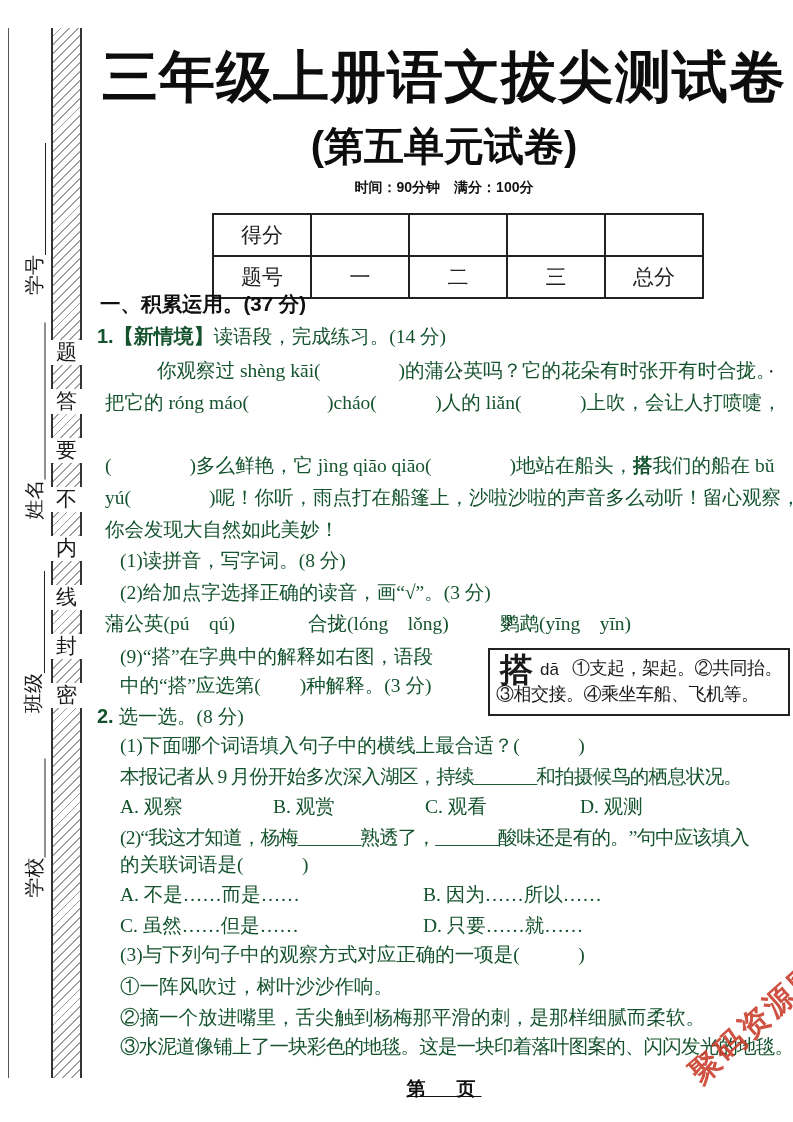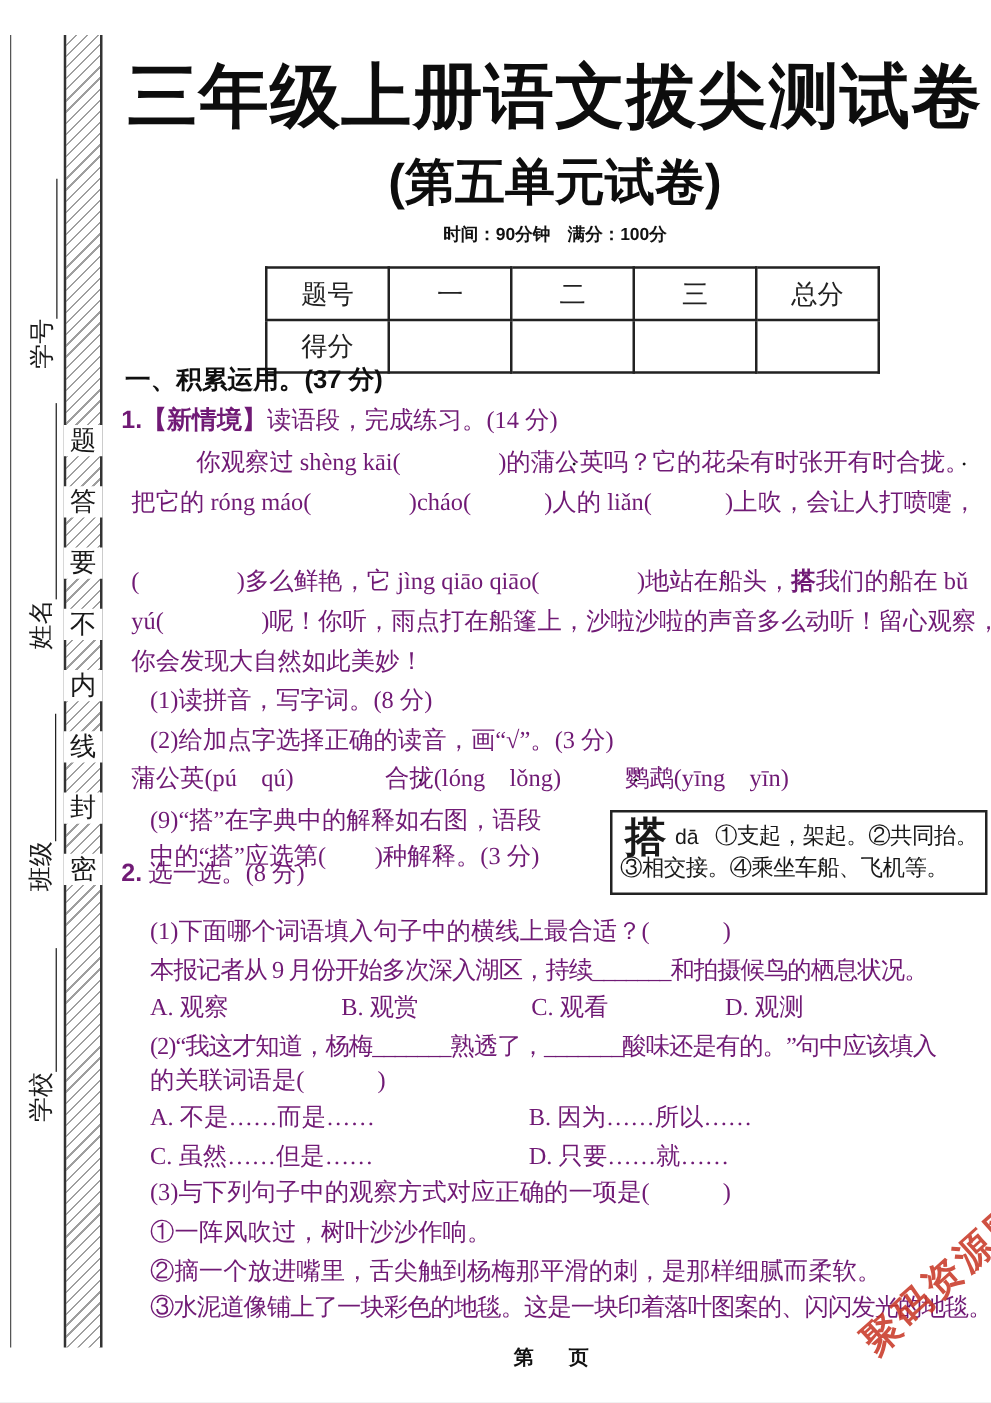--- a/index.html
+++ b/index.html
@@ -48,21 +48,21 @@
     position:absolute;top:213px;left:112px;border-collapse:collapse;table-layout:fixed;
   }
   .score-table td{
     width:94px;height:38px;border:2px solid #222;text-align:center;
     font-size:21px;font-family:"Liberation Serif",serif;color:#222;
   }
   
   .lines{position:absolute;left:0;top:0;width:688px;height:990px;}
   .line{
     position:absolute;left:0;width:668px;line-height:30px;font-size:19.5px;
-    white-space:nowrap;color:#701a75;
+    white-space:nowrap;color:#14532d;
   }
   .line b{font-weight:bold;}
   .h-sect{font-family:"Liberation Sans","DejaVu Sans",sans-serif;font-weight:bold;font-size:20.5px;color:#0f0f0f;}
   .q{left:-3px;}
   .q b{font-family:"Liberation Sans","DejaVu Sans",sans-serif;font-size:20px;}
   .para{left:5px;}
   .ind{text-indent:52px;}
   .sub{left:20px;}
   .tight{letter-spacing:-0.8px;}
   .cols .col{position:absolute;top:0;white-space:nowrap;}
@@ -95,21 +95,21 @@
     font-family:"Liberation Sans","DejaVu Sans",sans-serif;line-height:34px;
   }
   .dict-pinyin{
     position:absolute;left:50px;top:10px;font-size:17px;
     font-family:"Liberation Sans","DejaVu Sans",sans-serif;
   }
   
   .page-footer{
     position:absolute;left:0;top:1076px;width:688px;text-align:center;
     font-family:"Liberation Sans","DejaVu Sans",sans-serif;
-    font-size:16px;font-weight:700;letter-spacing:6px;color:#111;
+    font-size:19px;font-weight:700;letter-spacing:6px;color:#111;text-decoration:underline;
   }
   .watermark{
     position:absolute;left:636px;top:1002px;width:240px;text-align:center;
     transform:rotate(-42deg);transform-origin:center;
     font-family:"Liberation Sans","DejaVu Sans",sans-serif;
     font-size:30px;font-weight:900;letter-spacing:3px;
     opacity:0.88;pointer-events:none;white-space:nowrap;
   }
 </style>
 </head>
@@ -146,32 +146,32 @@
 
   <div class="content">
 
     <h1 class="paper-title">三年级上册语文拔尖测试卷</h1>
     <h2 class="paper-subtitle">(第五单元试卷)</h2>
     <div class="paper-meta">时间：90分钟　满分：100分</div>
 
     <table class="score-table">
       <tbody>
         <tr>
+          <td>得分</td>
+          <td></td>
+          <td></td>
+          <td></td>
+          <td></td>
+        </tr>
+        <tr>
           <td>题号</td>
           <td>一</td>
           <td>二</td>
           <td>三</td>
           <td>总分</td>
-        </tr>
-        <tr>
-          <td>得分</td>
-          <td></td>
-          <td></td>
-          <td></td>
-          <td></td>
         </tr>
       </tbody>
     </table>
 
     <div class="lines" id="lines-host">
         <div class="line h-sect" style="top: 289px;">一、积累运用。(37 分)</div>
         <div class="line q" style="top: 321px;"><b>1.</b><b>【新情境】</b>读语段，完成练习。(14 分)</div>
         <div class="line para" style="top: 388px;">把它的 róng máo(　　　　)cháo(　　　)人的 liǎn(　　　)上吹，会让人打喷嚏，</div>
         <div class="line para ind" style="top: 356px;">你观察过 shèng kāi(　　　　)的<span class="em-dot">蒲</span>公英吗？它的花朵有时张开有时合<span class="em-dot">拢</span>。</div>
         <div class="line para" style="top: 451px; text-align: center;">(　　　　)多么鲜艳，它 jìng qiāo qiāo(　　　　)地站在船头，<b>搭</b>我们的船在 bǔ</div>
@@ -179,21 +179,21 @@
         <div class="line para" style="top: 515px;">你会发现大自然如此美妙！</div>
         <div class="line sub" style="top: 546px;">(1)读拼音，写字词。(8 分)</div>
         <div class="line sub" style="top: 578px;">(2)给加点字选择正确的读音，画“√”。(3 分)</div>
         <div class="line pron cols" style="top: 609px;">
           <span class="col"><span class="em-dot">蒲</span>公英(pú　qú)</span>
           <span class="col">合<span class="em-dot">拢</span>(lóng　lǒng)</span>
           <span class="col"><span class="em-dot">鹦</span>鹉(yīng　yīn)</span>
         </div>
         <div class="line sub" style="top: 642px;">(9)“搭”在字典中的解释如右图，语段</div>
         <div class="line sub" style="top: 671px;">中的“搭”应选第(　　)种解释。(3 分)</div>
-        <div class="line q" style="top: 684px;"><b>2.</b> 选一选。(8 分)</div>
+        <div class="line q" style="top: 701px;"><b>2.</b> 选一选。(8 分)</div>
         <div class="line sub" style="top: 731px;">(1)下面哪个词语填入句子中的横线上最合适？(　　　)</div>
         <div class="line sub tight" style="top: 762px;">本报记者从 9 月份开始多次深入湖区，持续_______和拍摄候鸟的栖息状况。</div>
         <div class="line sub cols opt4" style="top: 792px;">
           <span class="col">A. 观察</span>
           <span class="col">B. 观赏</span>
           <span class="col">C. 观看</span>
           <span class="col">D. 观测</span>
         </div>
         <div class="line sub tight" style="top: 823px;">(2)“我这才知道，杨梅_______熟透了，_______酸味还是有的。”句中应该填入</div>
         <div class="line sub" style="top: 850px;">的关联词语是(　　　)</div>

